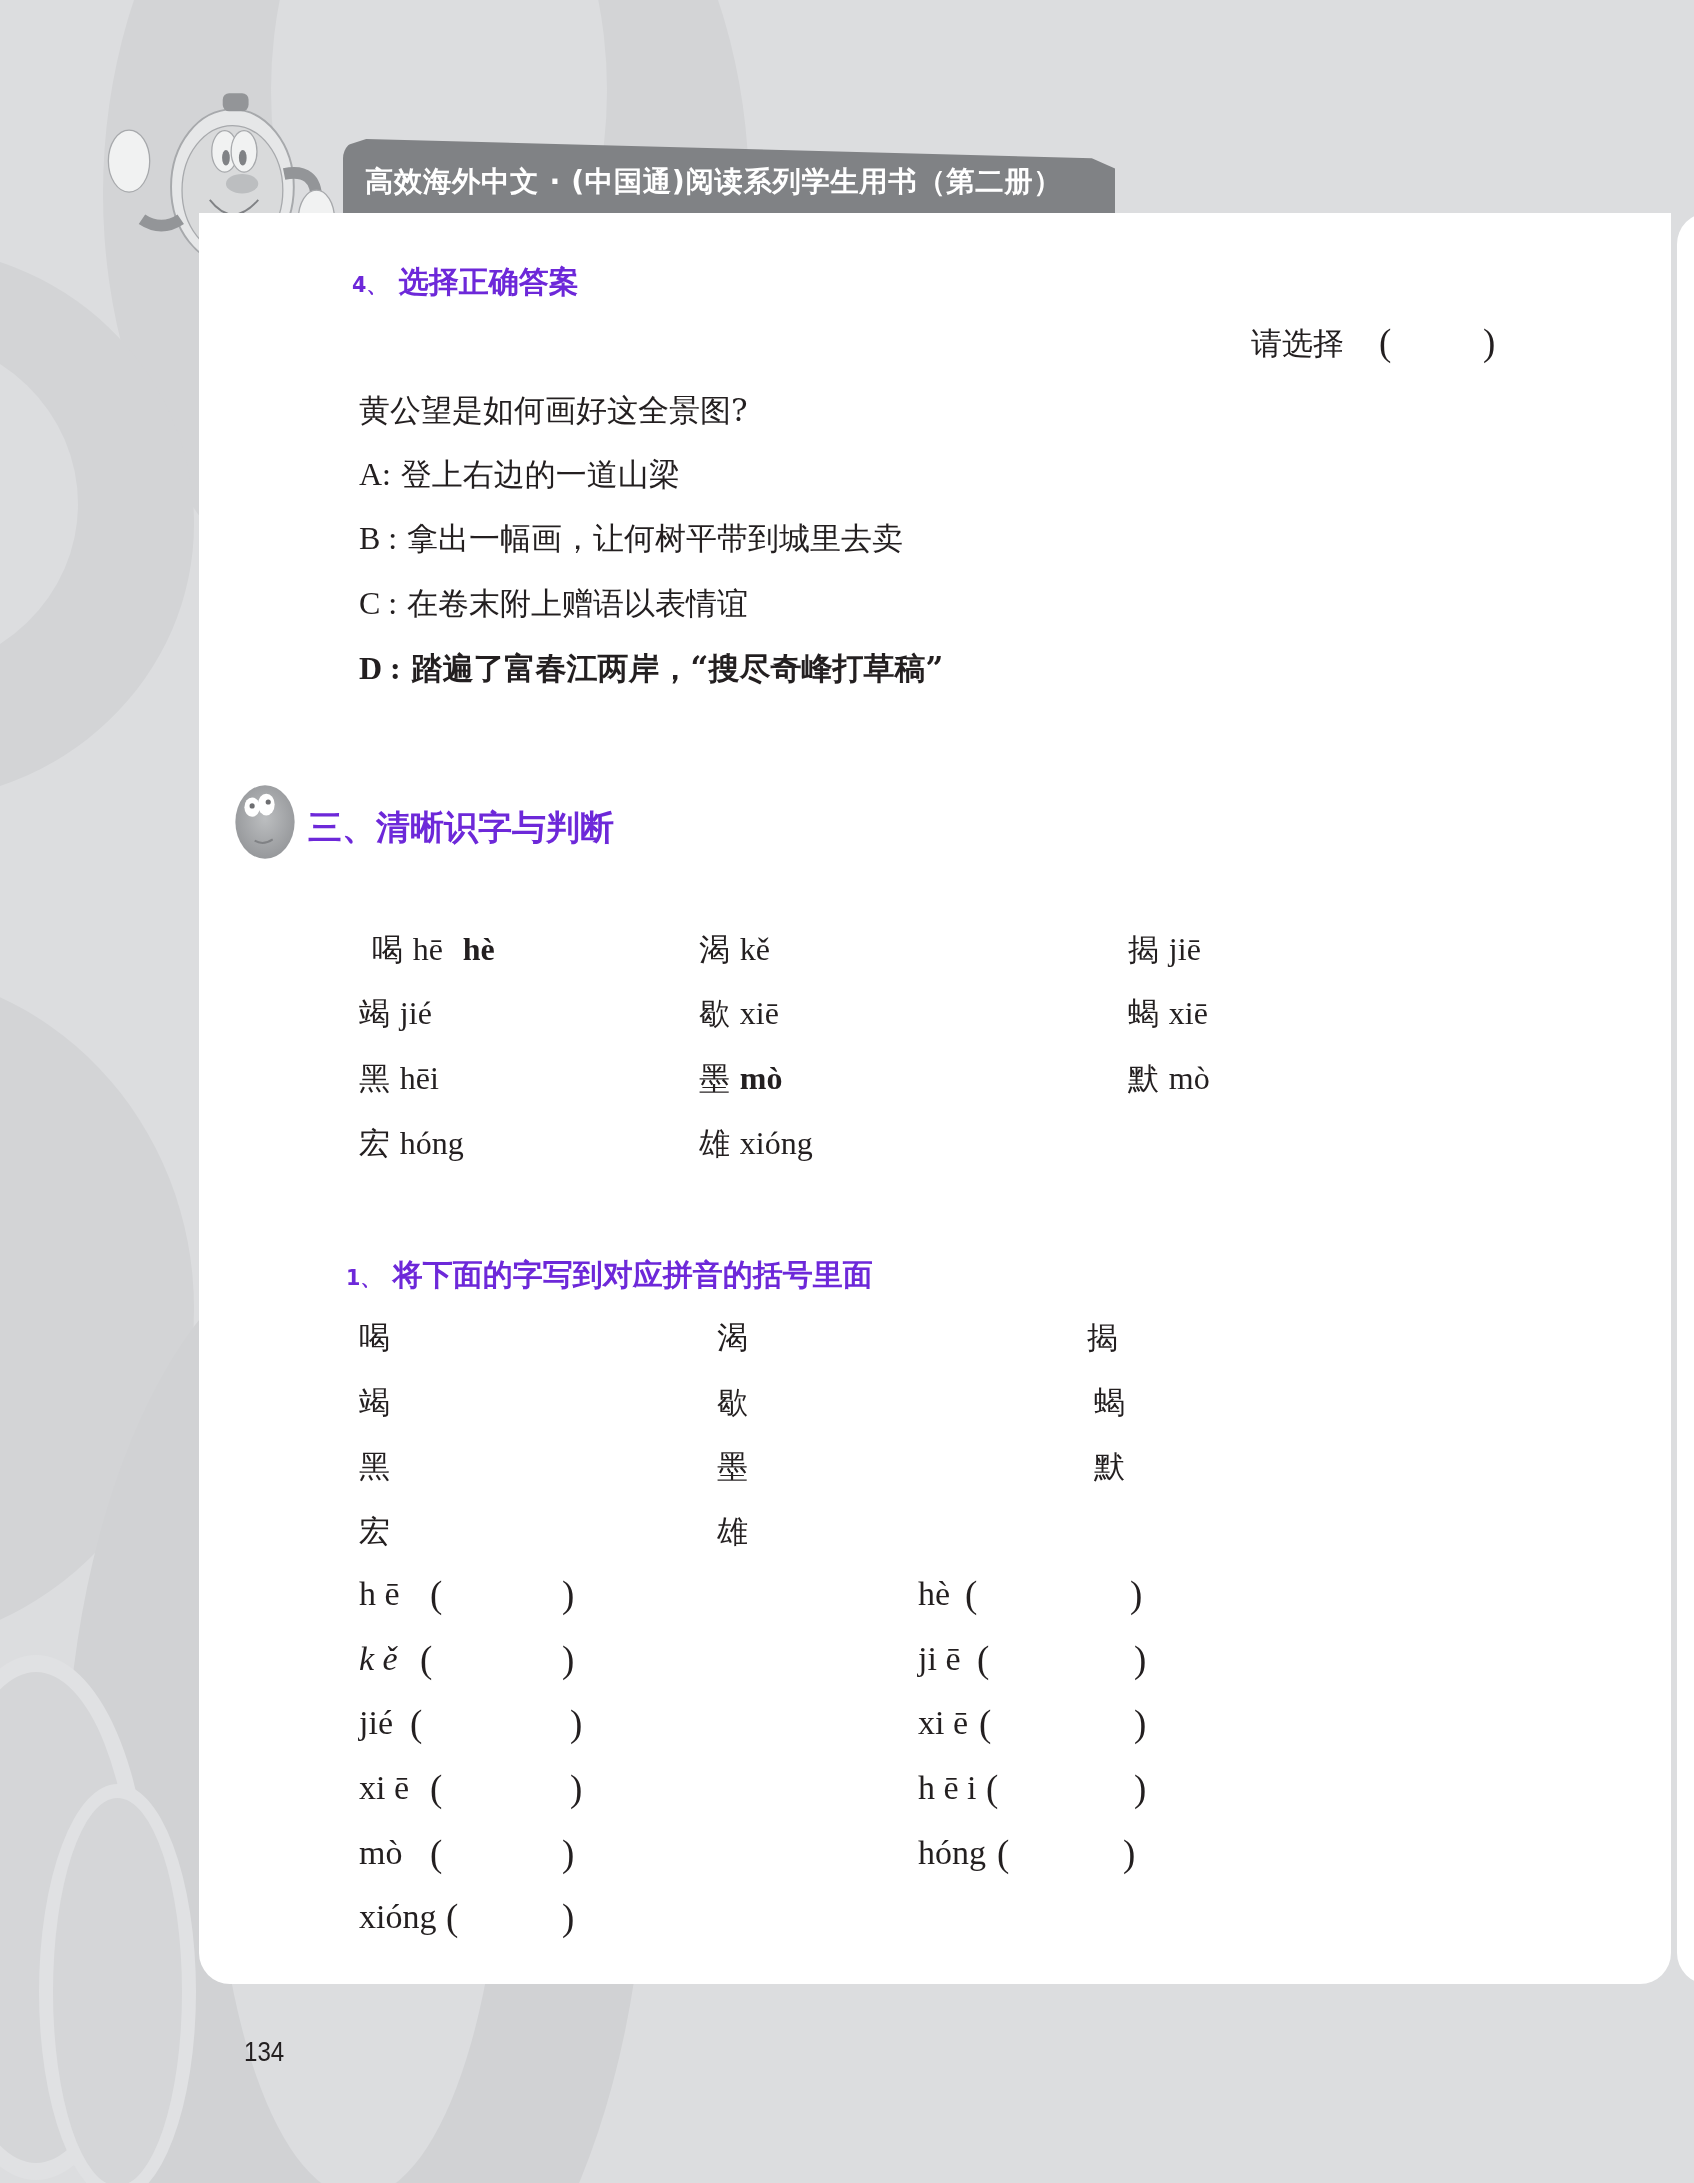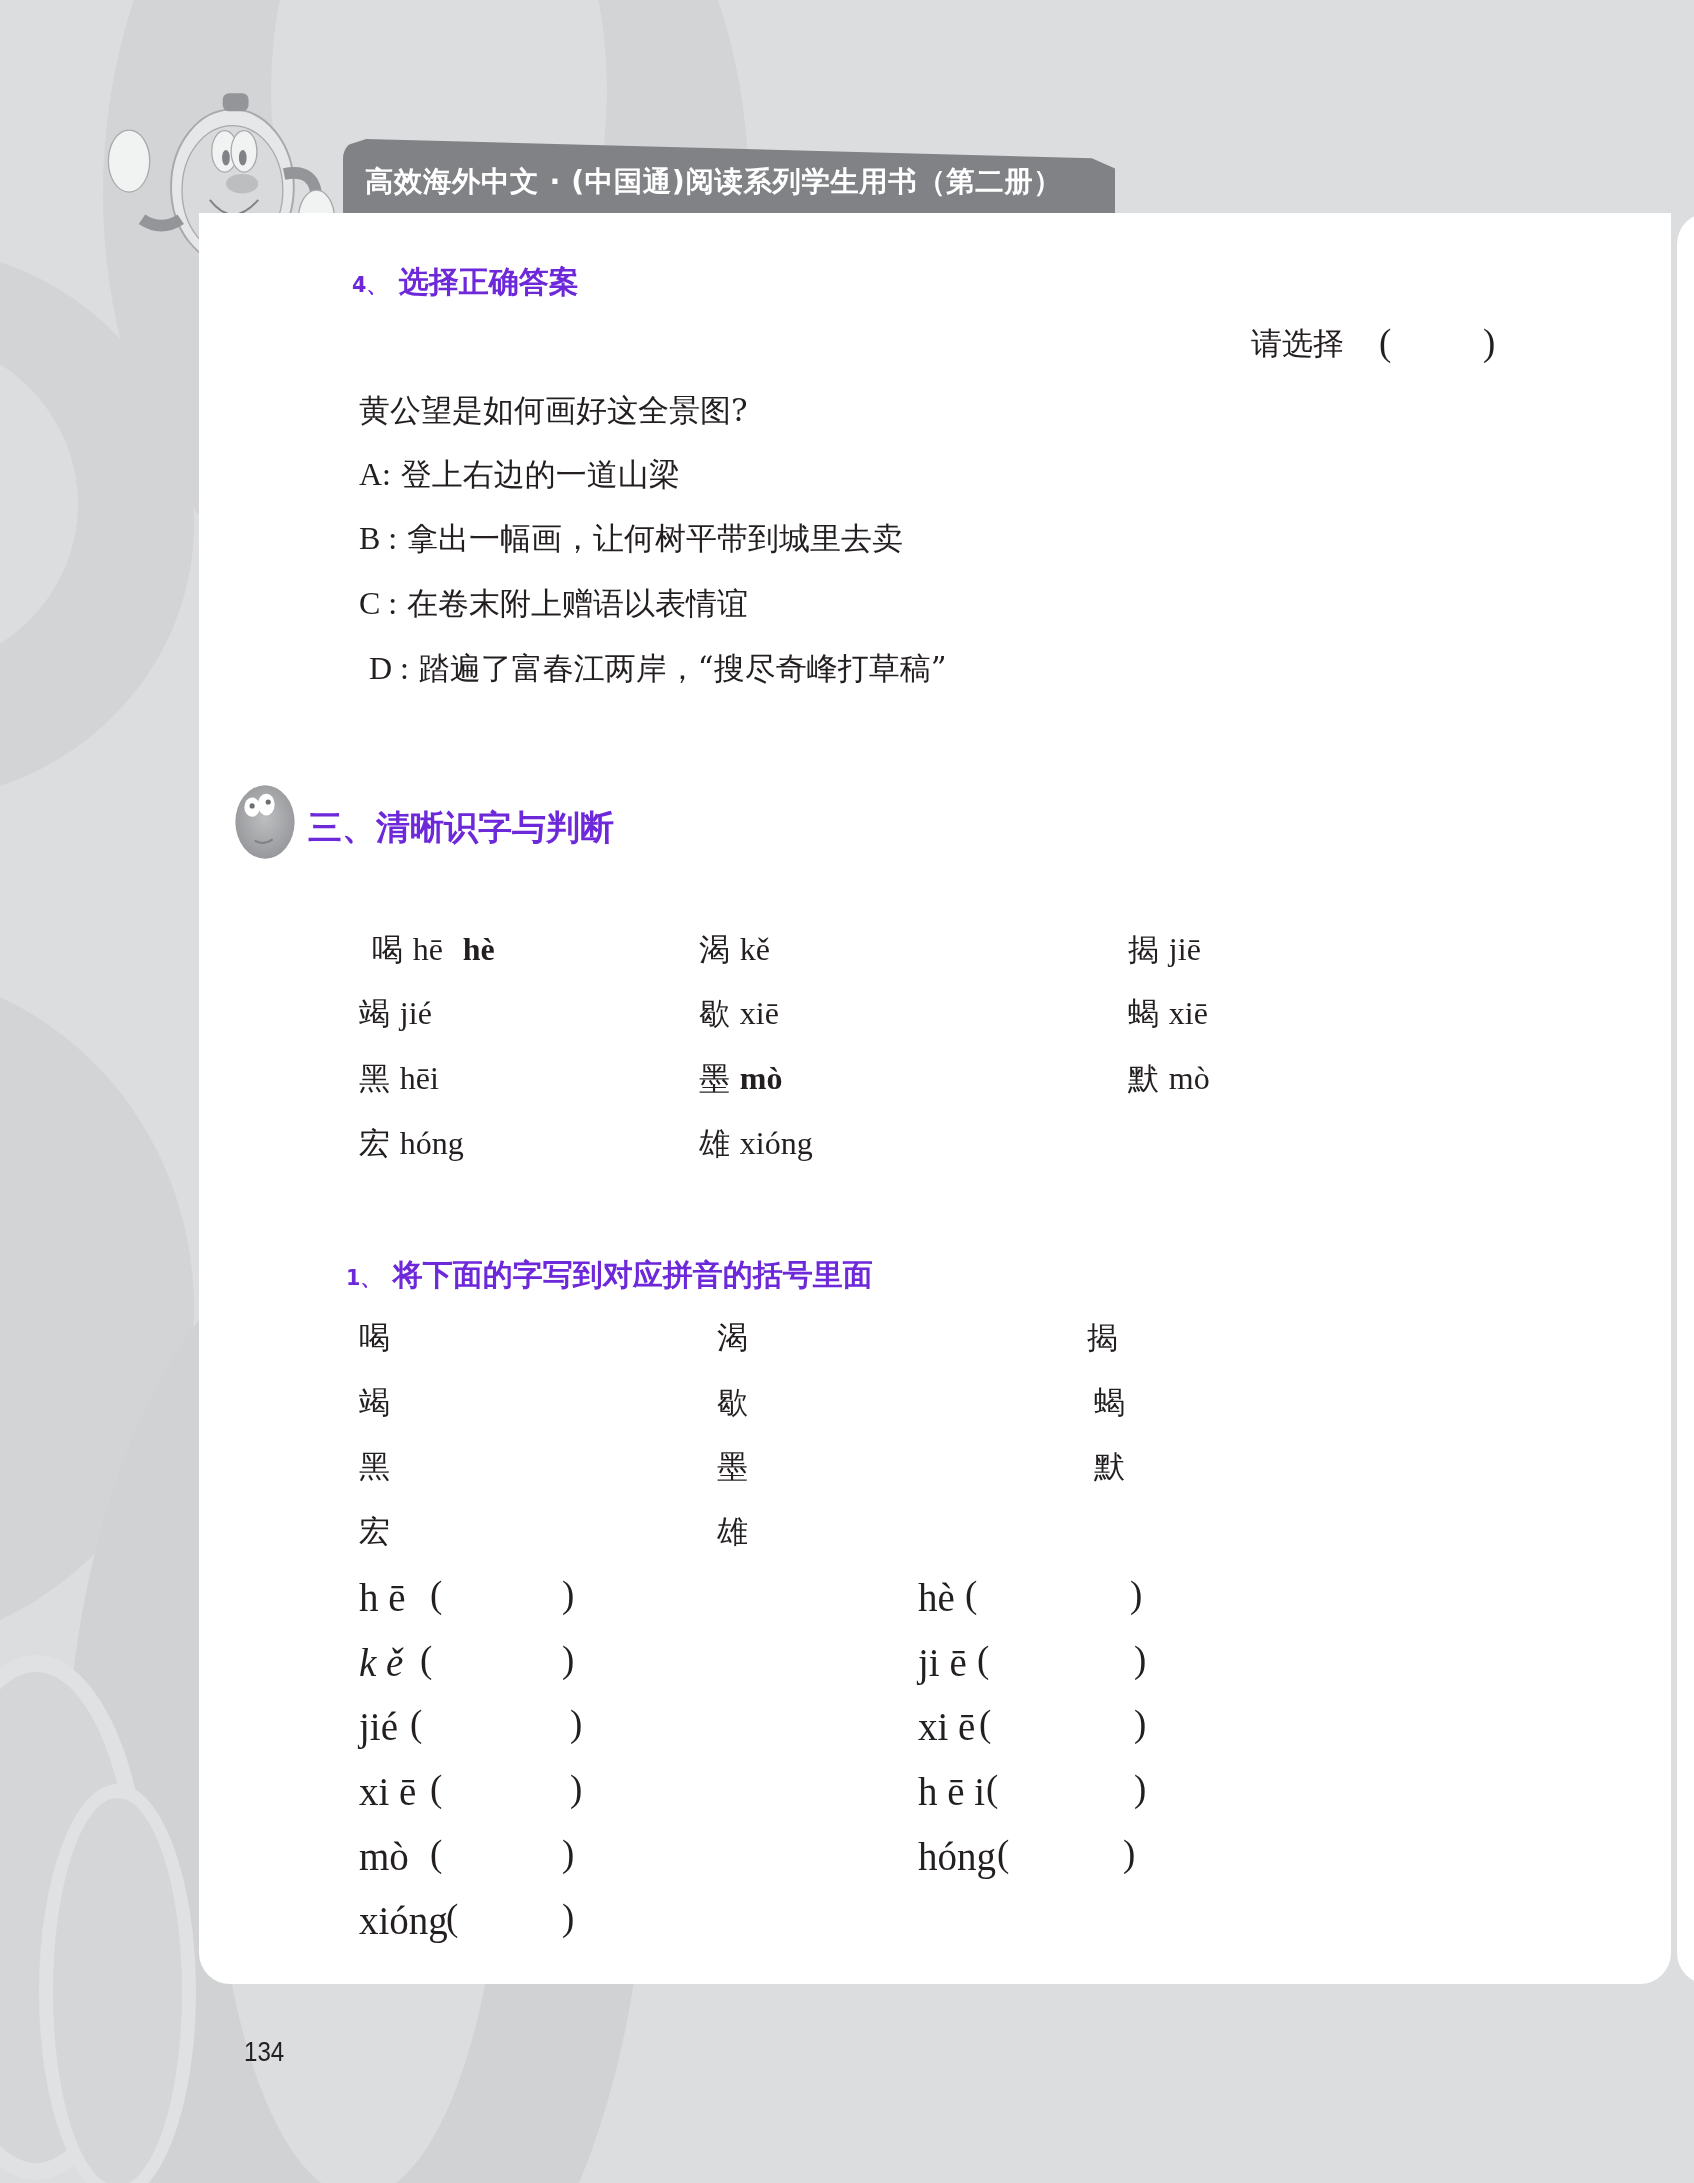--- a/index.html
+++ b/index.html
@@ -7,21 +7,21 @@
   .bg-ring { position:absolute; border-radius:50%; }
   .page-panel { position:absolute; left:199px; top:213px; width:1472px; height:1771px; background:#ffffff; border-radius:0 0 31px 31px; }
   .next-panel { position:absolute; left:1677px; top:213px; width:39px; height:1771px; background:#ffffff; border-radius:31px 0 0 31px; }
   .banner { position:absolute; left:343px; top:139px; width:772px; height:74px; background:#808285; clip-path:polygon(0 10%, 3% 0, 97% 26%, 100% 40%, 100% 100%, 0 100%); border-radius:19.4px 19.4px 0 0; }
   .banner-text { position:absolute; left:365px; top:163px; font-family:"DejaVu Sans", sans-serif; font-weight:bold; font-size:28.4px; color:#ffffff; letter-spacing:0.6px; white-space:nowrap; }
   .mascot { position:absolute; left:103px; top:90px; width:233px; height:168px; }
   .heading { position:absolute; font-family:"DejaVu Sans", sans-serif; font-weight:bold; color:#6d28d9; white-space:nowrap; }
   .num { font-size:20.7px; font-weight:bold; margin-right:11.6px; }
   .txt { position:absolute; font-size:31px; white-space:nowrap; color:#231f20; }
   .py { font-family:"Liberation Serif", serif; font-size:32px; }
-  .bracket-row { position:absolute; font-family:"Liberation Serif", serif; font-size:39px; white-space:nowrap; }
+  .bracket-row { position:absolute; font-family:"Liberation Serif", serif; font-size:34px; white-space:nowrap; }
   .paren { position:absolute; font-family:"Liberation Serif", serif; font-size:37px; font-weight:300; }
   .section-icon { position:absolute; left:234px; top:784px; width:62px; height:76px; }
   .page-num { position:absolute; left:244px; top:2035px; font-family:"Liberation Sans", sans-serif; font-size:28.4px; color:#231f20; transform:scaleX(0.85); transform-origin:left; }
 </style>
 </head>
 <body>
 
 <div>
   <div class="bg-ring" style="left:103px; top:-259px; width:646px; height:905px; background:#d3d4d6;"></div>
   <div class="bg-ring" style="left:271px; top:-194px; width:336px; height:569px; background:#dcdddf;"></div>
@@ -74,21 +74,21 @@
   <span>登上右边的一道山梁</span>
 </div>
 <div class="txt" style="left:359px; top:518px;">
   <span class="py">B :</span>
   <span>拿出一幅画，让何树平带到城里去卖</span>
 </div>
 <div class="txt" style="left:359px; top:583px;text-align:center;">
   <span class="py">C :</span>
   <span>在卷末附上赠语以表情谊</span>
 </div>
-<div class="txt" style="left:369px; top:648px;">
+<div class="txt" style="left:359px; top:648px;font-weight:bold;">
   <span class="py">D :</span>
   <span>踏遍了富春江两岸，“搜尽奇峰打草稿”</span>
 </div>
 
 <svg class="section-icon" viewBox="0 0 96 118">
   <defs>
     <radialGradient id="g1" cx="50%" cy="45%" r="60%">
       <stop offset="0%" stop-color="#bcbec0"></stop>
       <stop offset="100%" stop-color="#939598"></stop>
     </radialGradient>

